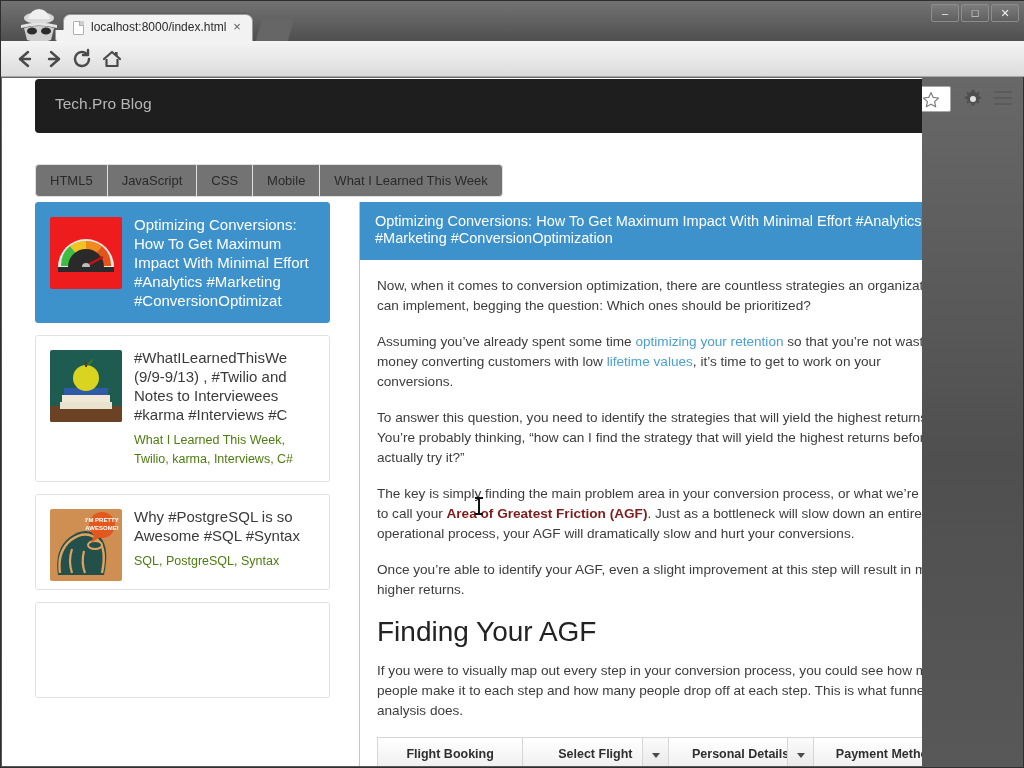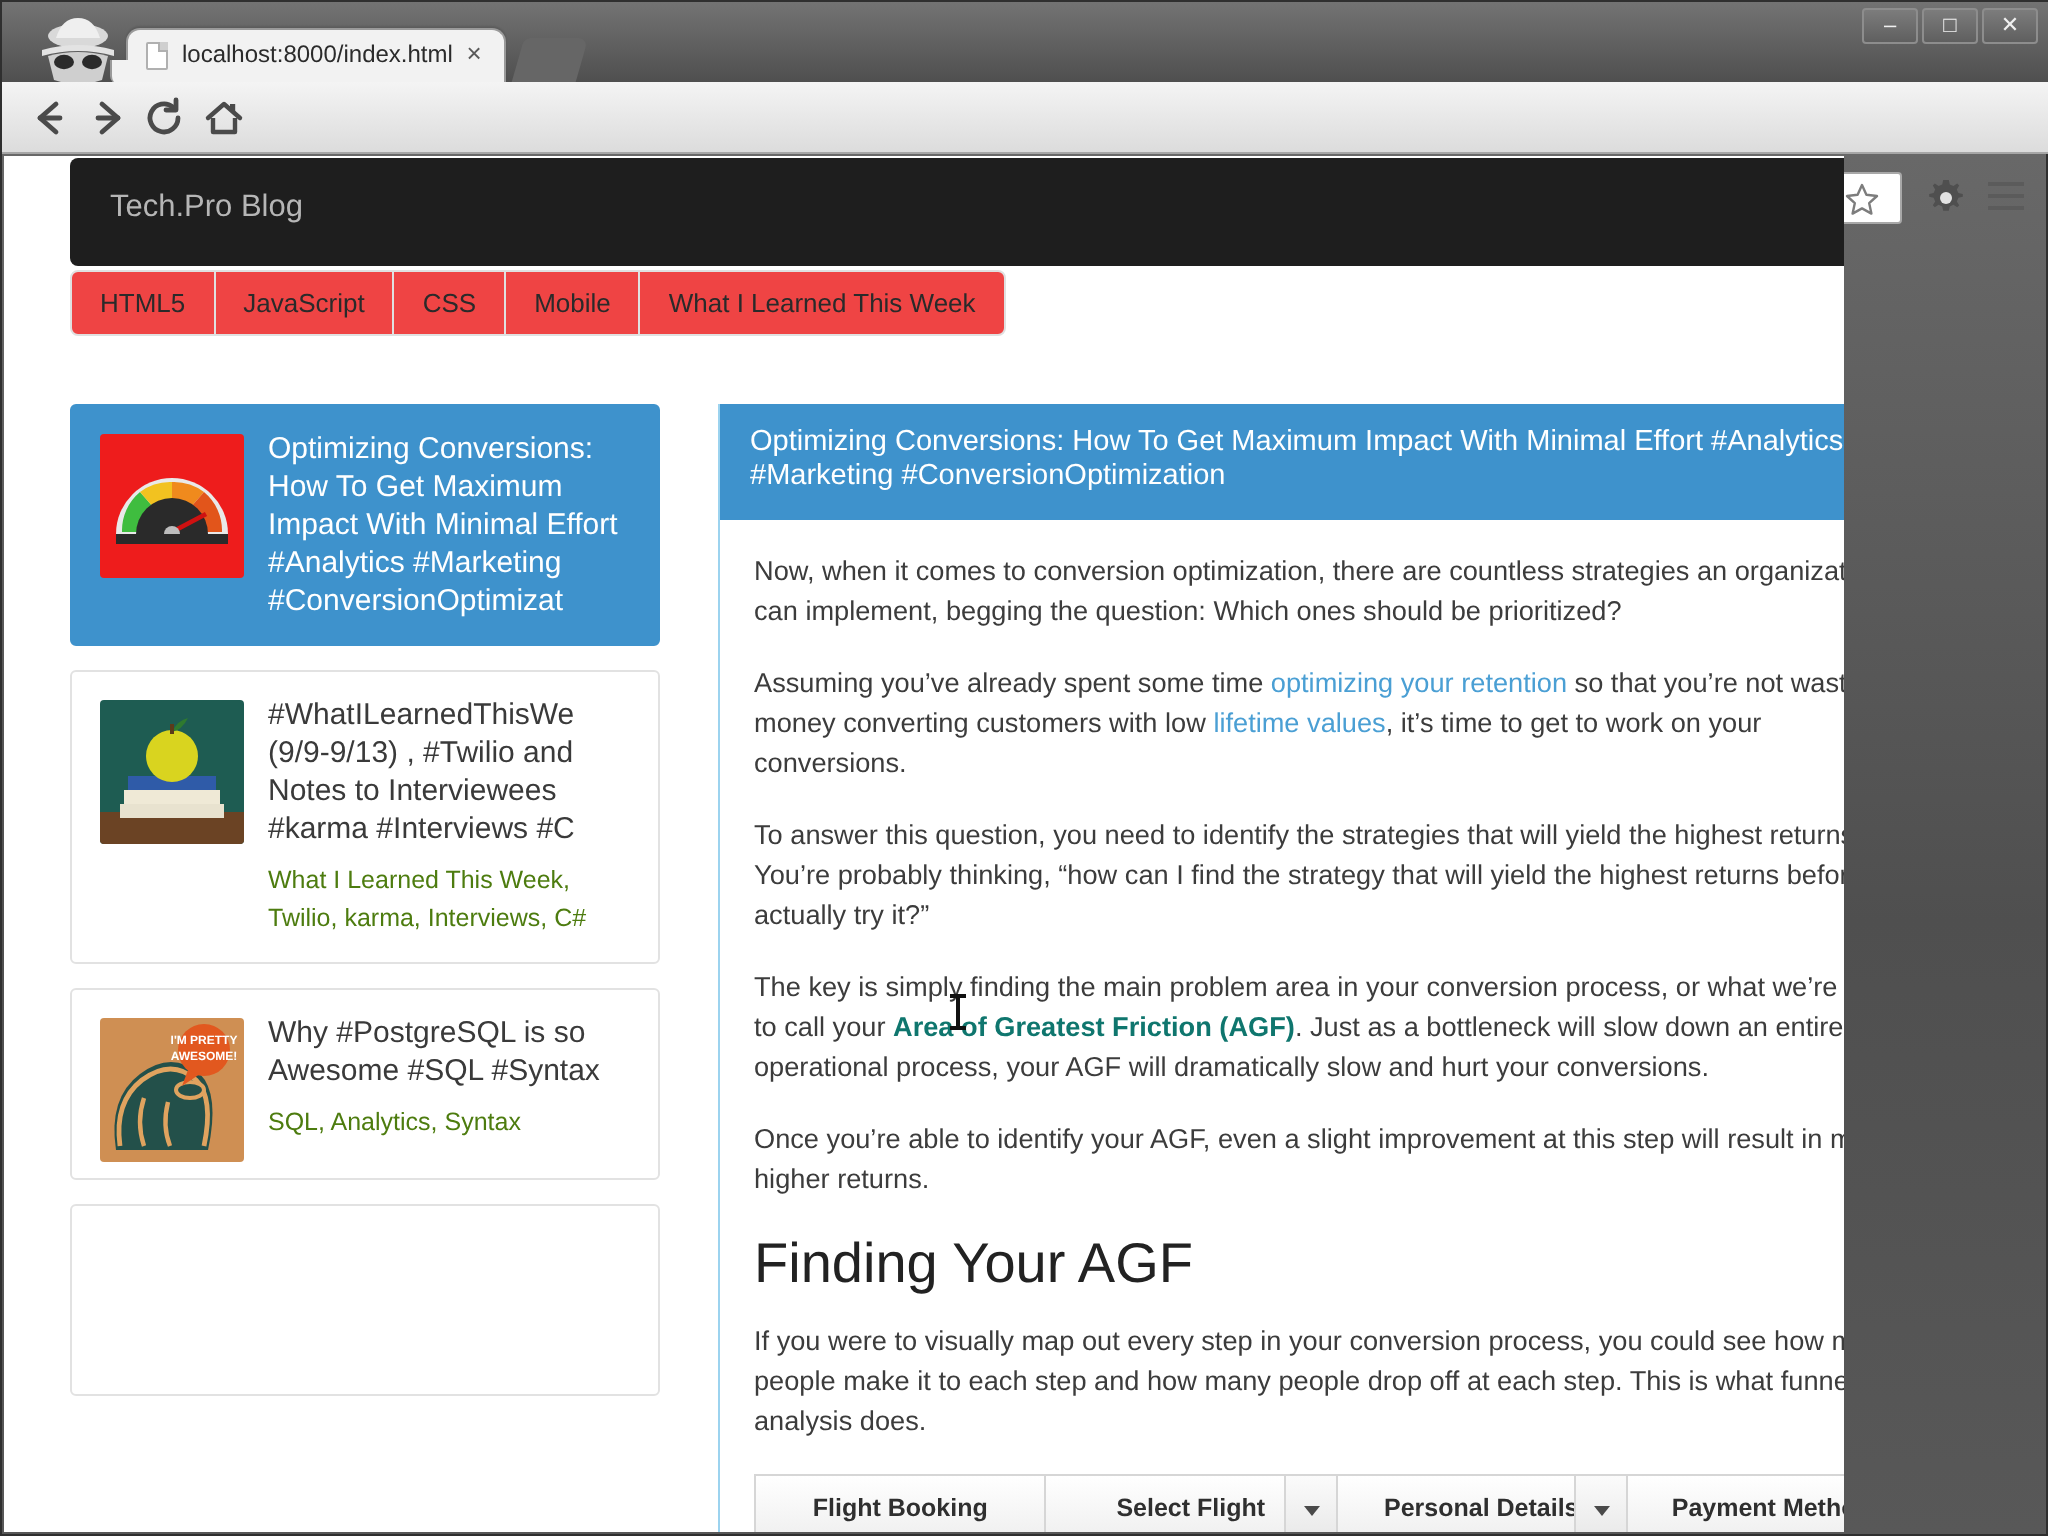--- a/index.html
+++ b/index.html
@@ -187,25 +187,25 @@
     background: #1e1e1e;
     border-radius: 4px;
   }
   #site-title {
     position: absolute; left: 20px; top: 16px;
     font-size: 15.5px; color: #b6b6b6;
   }
 
   
   #nav-tabs {
-    position: absolute; left: 33px; top: 57px;
+    position: absolute; left: 33px; top: 86px;
     display: flex;
     border: 1px solid #e0e0e0;
     border-radius: 4px;
-    background: #ef4444;
+    background: #737373;
     overflow: hidden;
   }
   .nav-tab {
     padding: 8px 14px;
     font-size: 13px;
     color: #2a2a2a;
     border-right: 1px solid #e0e0e0;
     cursor: pointer;
     white-space: nowrap;
   }
@@ -261,21 +261,21 @@
   #article-title {
     font-size: 14.5px; line-height: 17px; color: #ffffff;
   }
   #article-body { padding: 16px 17px 4px 17px; }
   #article-body p {
     font-size: 13.6px; line-height: 20px;
     color: #3c3c3c;
     margin-bottom: 16px;
   }
   #article-body a { color: #4a9fd4; text-decoration: none; cursor: pointer; }
-  #article-body b { color: #0f766e; font-weight: bold; }
+  #article-body b { color: #7f1d1d; font-weight: bold; }
   #article-h2 {
     font-size: 28px; font-weight: normal; color: #222;
     margin: 10px 0 13px 0;
   }
 
   
   #funnel {
     margin-top: 4px;
     border: 1px solid #d6d6d6;
     border-bottom: none;
@@ -468,21 +468,21 @@
               <path d="M34 42 Q31 54 35 64" fill="none" stroke="#e0a35f" stroke-width="2.2"></path>
               <ellipse cx="45" cy="36" rx="7" ry="4" fill="#23504a" stroke="#e0a35f" stroke-width="2"></ellipse>
               <circle cx="52" cy="16" r="13" fill="#e2581f"></circle>
               <path d="M44 26 L41 34 L50 28 Z" fill="#e2581f"></path>
               <text x="52" y="13" font-size="6" fill="#fff" text-anchor="middle" font-family="sans-serif" font-weight="bold">I'M PRETTY</text>
               <text x="52" y="21" font-size="6" fill="#fff" text-anchor="middle" font-family="sans-serif" font-weight="bold">AWESOME!</text>
             </svg>
           </div>
           <div class="post-body">
             <div class="post-title">Why #PostgreSQL is so Awesome #SQL #Syntax</div>
-            <div class="post-tags">SQL, Analytics, Syntax</div>
+            <div class="post-tags">SQL, PostgreSQL, Syntax</div>
           </div>
         </div>
 
         <div class="post-card" style="height:60px"></div>
       </div>
 
       <div id="article">
         <div id="article-header">
           <div id="article-title">Optimizing Conversions: How To Get Maximum Impact With Minimal Effort #Analytics #Marketing #ConversionOptimization</div>
         </div>

